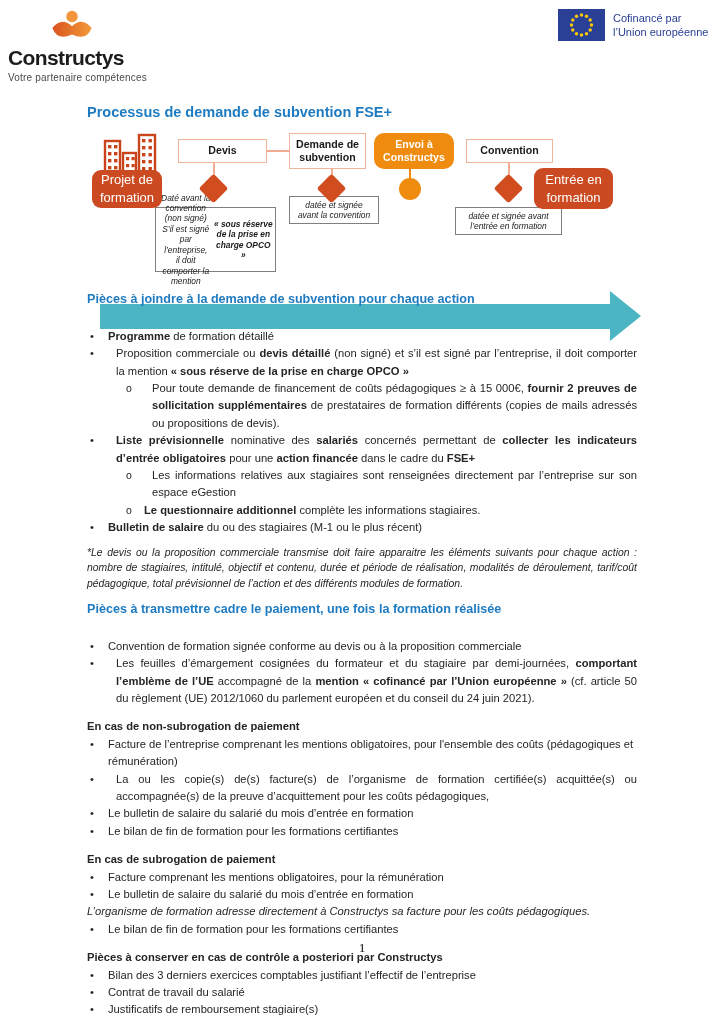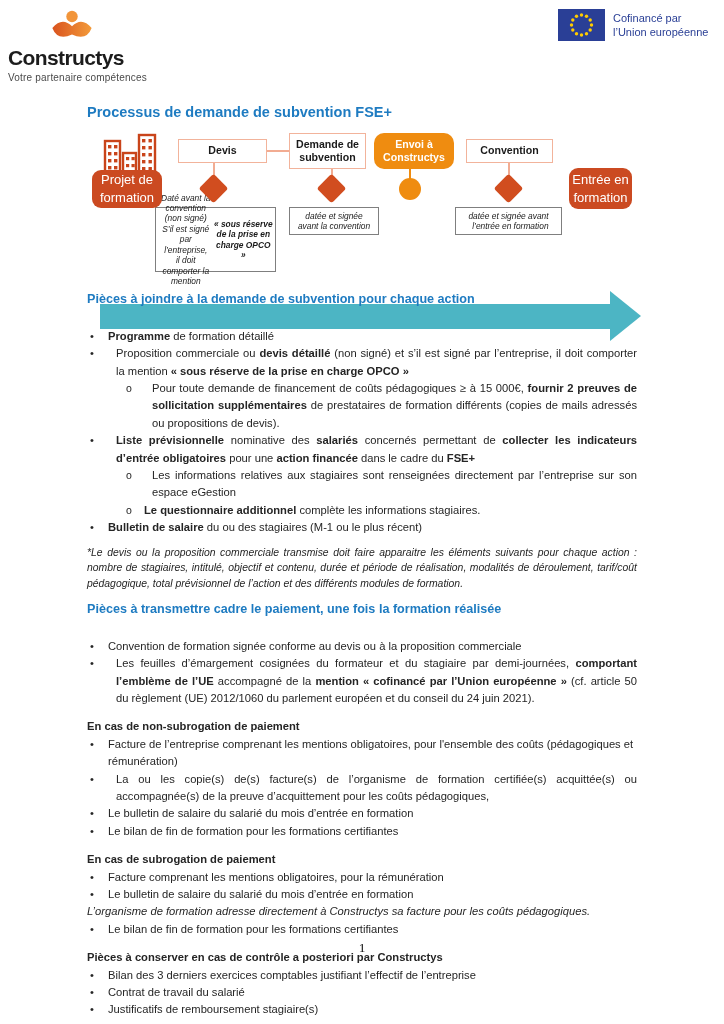--- a/index.html
+++ b/index.html
@@ -145,36 +145,36 @@
 
     <div class="abs tl-bar"></div>
     <div class="abs tl-head"></div>
 
     <div class="abs step-box" style="left:178px; top:11px; width:89px; height:24px;">Devis</div>
     <div class="abs step-box" style="left:289px; top:5px; width:77px; height:36px;text-align:center;">Demande de subvention</div>
     <div class="abs step-filled" style="left:374px; top:5px; width:80px; height:36px;border-radius:10px;">Envoi à Constructys</div>
     <div class="abs step-box" style="left:466px; top:11px; width:87px; height:24px;">Convention</div>
 
     <div class="abs node" style="left:92px; top:42px; width:70px; height:38px;">Projet de formation</div>
-    <div class="abs node" style="left:569px; top:40px; width:63px; height:41px;">Entrée en formation</div>
+    <div class="abs node" style="left:534px; top:40px; width:79px; height:41px;">Entrée en formation</div>
 
     <div class="abs diamond" style="left:203px; top:50px;"></div>
     <div class="abs diamond" style="left:321px; top:50px;"></div>
     <div class="abs dot" style="left:399px; top:50px;"></div>
     <div class="abs diamond" style="left:498px; top:50px;"></div>
 
     <div class="abs tl-note" style="left:155px; top:79px; width:121px; height:65px;"><span style="font-style: italic;">Daté avant la convention
 (non signé)
 S’il est signé par l’entreprise,
 il doit comporter la mention
 </span><span style="font-weight: 700; font-style: italic;">« sous réserve de la prise en
 charge OPCO »</span></div>
-    <div class="abs tl-note" style="left:289px; top:79px; width:90px; height:28px;"><span style="font-style: italic;">datée et signée
+    <div class="abs tl-note" style="left:289px; top:68px; width:90px; height:28px;"><span style="font-style: italic;">datée et signée
 avant la convention</span></div>
-    <div class="abs tl-note" style="left:455px; top:79px; width:107px; height:28px;"><span style="font-style: italic; text-align: right;">datée et signée avant
+    <div class="abs tl-note" style="left:455px; top:79px; width:107px; height:28px;"><span style="font-style: italic;">datée et signée avant
 l’entrée en formation</span></div>
   </div>
 
   <div class="content">
       <div class="h2">Pièces à joindre à la demande de subvention pour chaque action</div>
       <div class="bullet lvl1">
         <span class="marker">•</span>
         <div class="btext"><span style="font-weight: 700;">Programme</span><span> de formation détaillé</span></div>
       </div>
       <div class="bullet lvl1 just">

